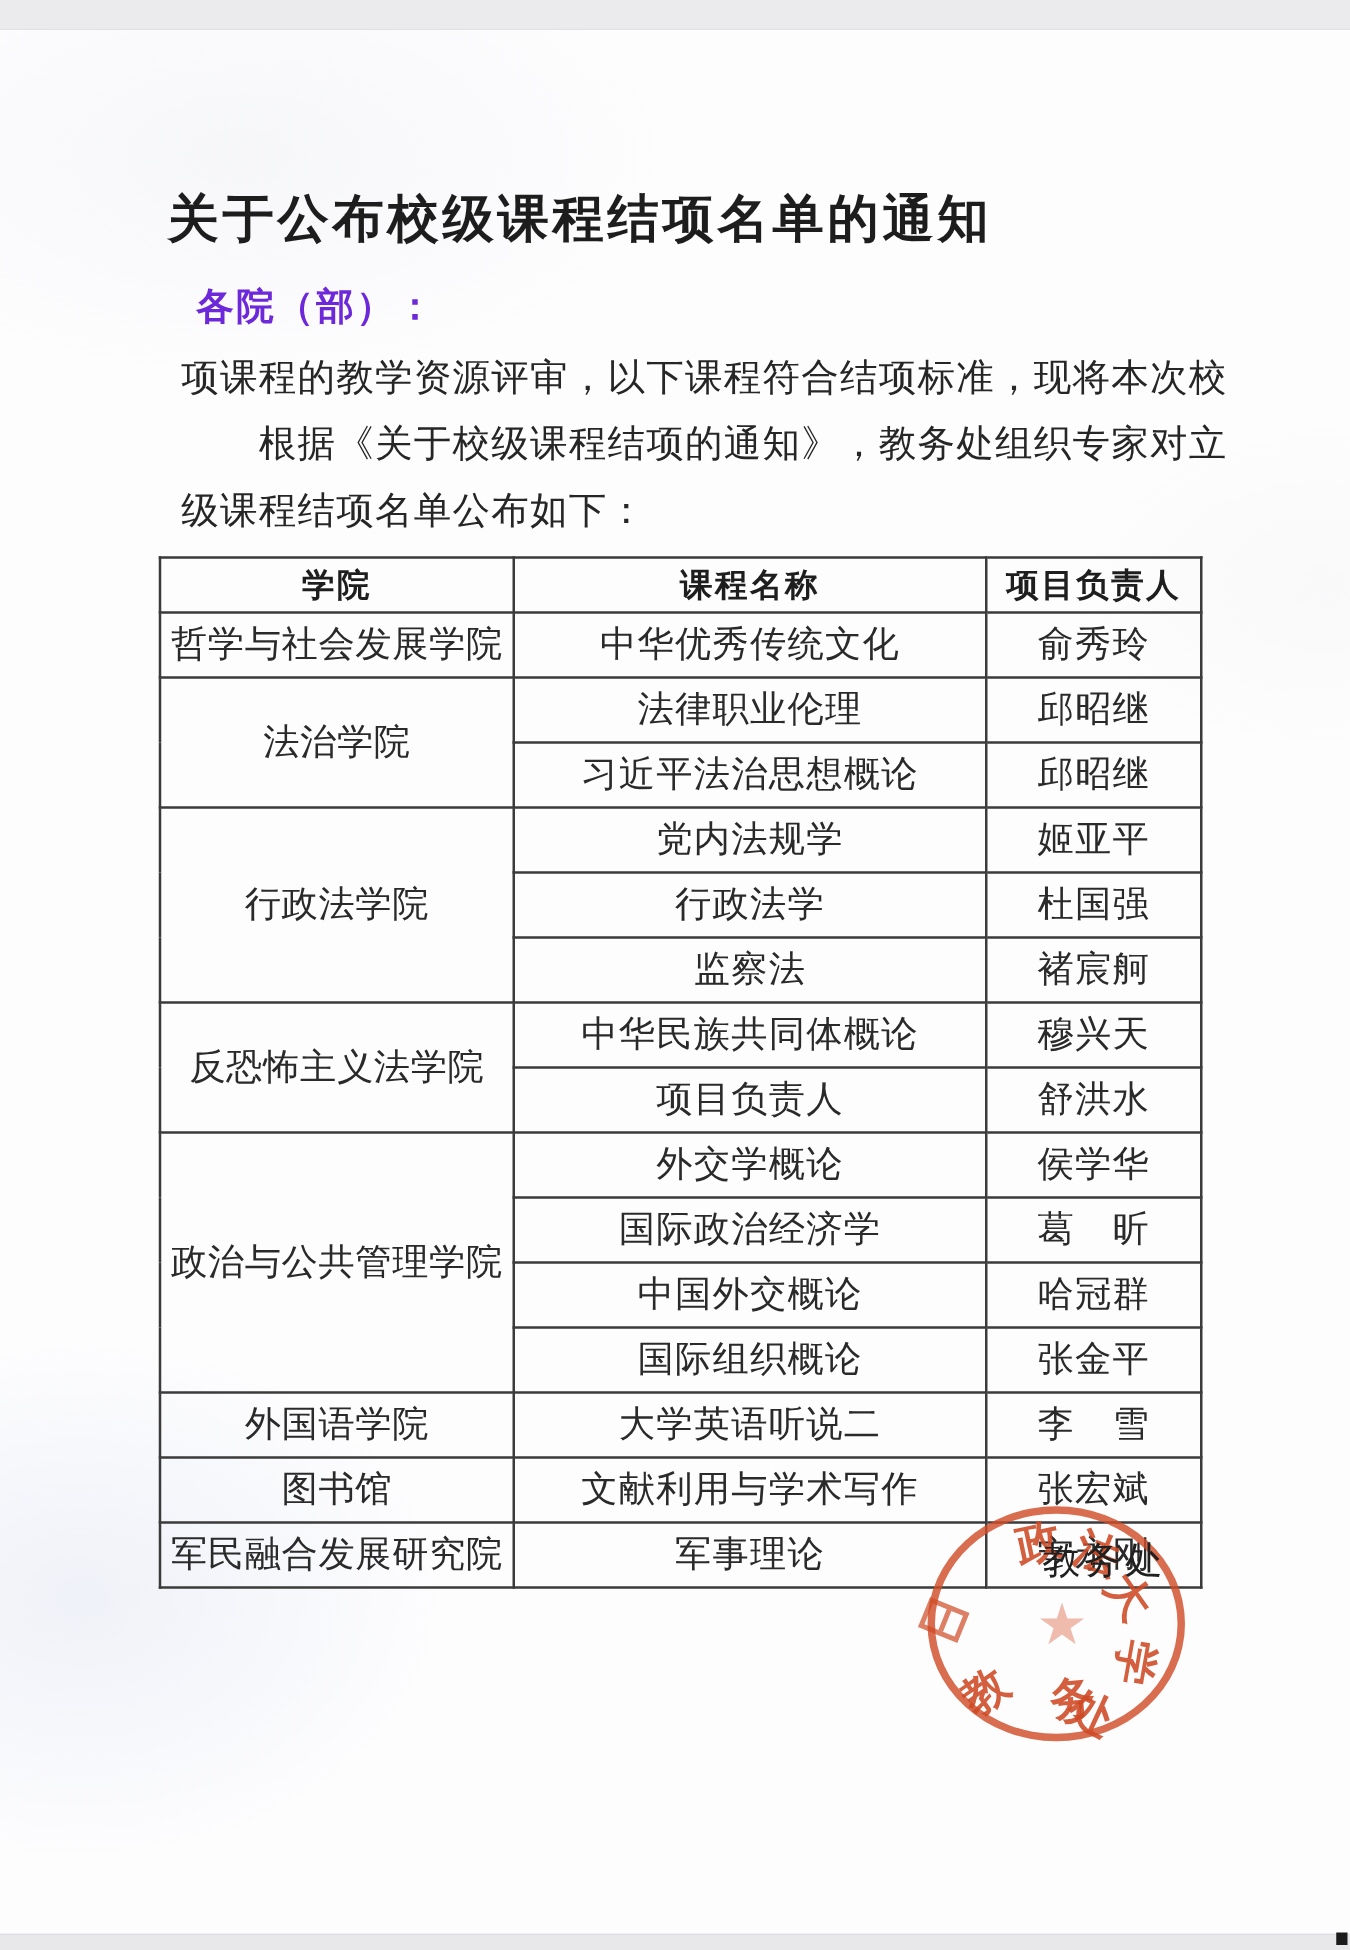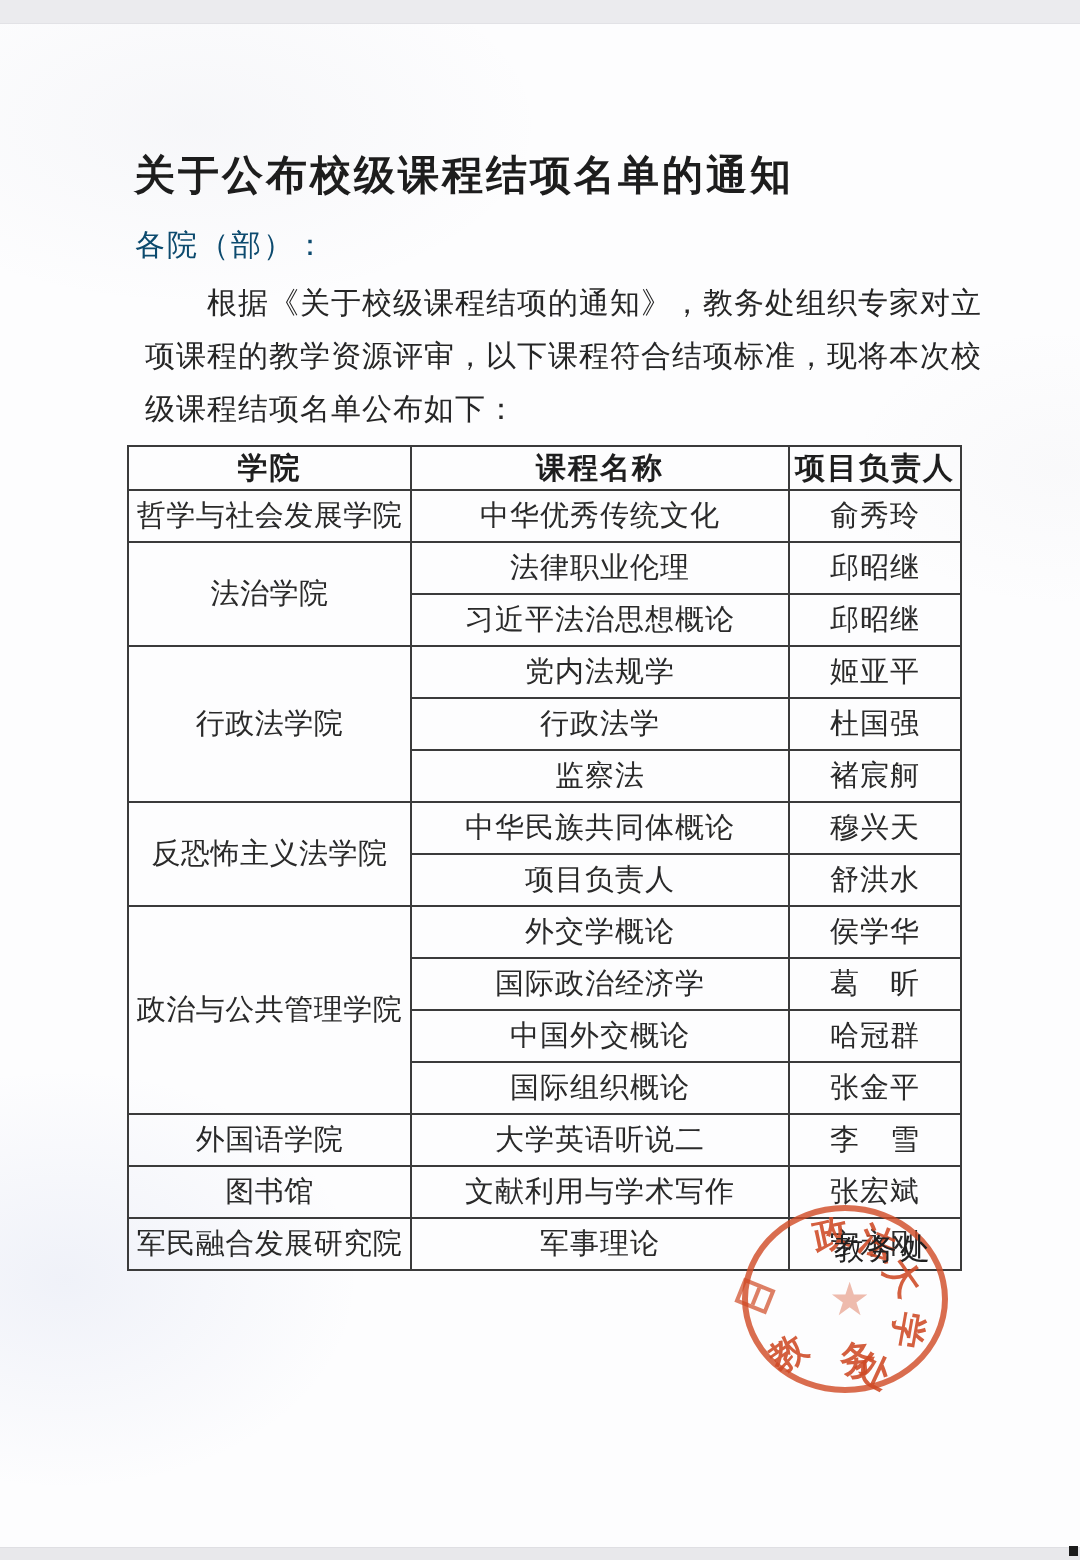--- a/index.html
+++ b/index.html
@@ -20,40 +20,40 @@
   .top-strip{position:absolute;left:0;top:0;width:1080px;height:23px;background:#ebebee;border-bottom:1px solid #e2e2e6;}
   .bottom-strip{position:absolute;left:0;top:1547px;width:1080px;height:13px;background:#e8e8eb;border-top:1px solid #dfdfe3;}
   .corner-dot{position:absolute;left:1069px;top:1546px;width:9px;height:10px;background:#1b1b1b;}
 
   .doc-title{
     position:absolute;left:0;top:148px;width:928px;margin:0;
     text-align:center;font-size:41px;font-weight:700;letter-spacing:3px;
     color:#1d1d1d;
   }
   .salutation{
-    position:absolute;left:135px;top:225px;font-size:30px;letter-spacing:2px;color:#0c4a6e;
+    position:absolute;left:157px;top:225px;font-size:30px;letter-spacing:2px;color:#6d28d9;font-weight:bold;
   }
   .body-para{
     position:absolute;left:145px;top:276px;width:800px;font-size:30px;color:#262626;
   }
   .body-line{height:53px;line-height:53px;letter-spacing:1px;white-space:nowrap;}
   .body-line.indent{text-indent:62px;}
 
   table.course-table{
     position:absolute;left:127px;top:445px;width:833px;
     border-collapse:collapse;table-layout:fixed;
   }
   .course-table col.c1{width:283px;}
   .course-table col.c2{width:378px;}
   .course-table col.c3{width:172px;}
   .course-table th,.course-table td{
     border:2px solid #3b3b3b;text-align:center;vertical-align:middle;
     padding:0;color:#2a2a2a;overflow:hidden;
   }
-  .course-table th{height:42px;font-size:30px;font-weight:700;letter-spacing:2px;color:#1e1e1e;}
+  .course-table th{height:42px;font-size:26px;font-weight:700;letter-spacing:2px;color:#1e1e1e;}
   .course-table td{height:50px;font-size:29px;letter-spacing:1px;}
   .course-table td.college{letter-spacing:0.5px;}
 
   .signature{
     position:absolute;left:703px;top:1230px;width:230px;text-align:right;z-index:6;
     color:#202020;
   }
   .signature .org{font-size:30px;letter-spacing:3px;height:38px;line-height:38px;}
   .signature .date{font-size:30px;letter-spacing:0px;height:38px;line-height:38px;white-space:nowrap;}
 
@@ -85,22 +85,22 @@
 
 <div class="top-strip"></div>
 <div class="bottom-strip"></div>
 <div class="corner-dot"></div>
 
 <h1 class="doc-title">关于公布校级课程结项名单的通知</h1>
 
 <div class="salutation">各院（部）：</div>
 
 <div class="body-para">
+  <div class="body-line">项课程的教学资源评审，以下课程符合结项标准，现将本次校</div>
   <div class="body-line indent">根据《关于校级课程结项的通知》，教务处组织专家对立</div>
-  <div class="body-line">项课程的教学资源评审，以下课程符合结项标准，现将本次校</div>
   <div class="body-line">级课程结项名单公布如下：</div>
 </div>
 
 <table class="course-table">
   <colgroup>
       <col class="c1">
       <col class="c2">
       <col class="c3">
     </colgroup>
   <thead>

